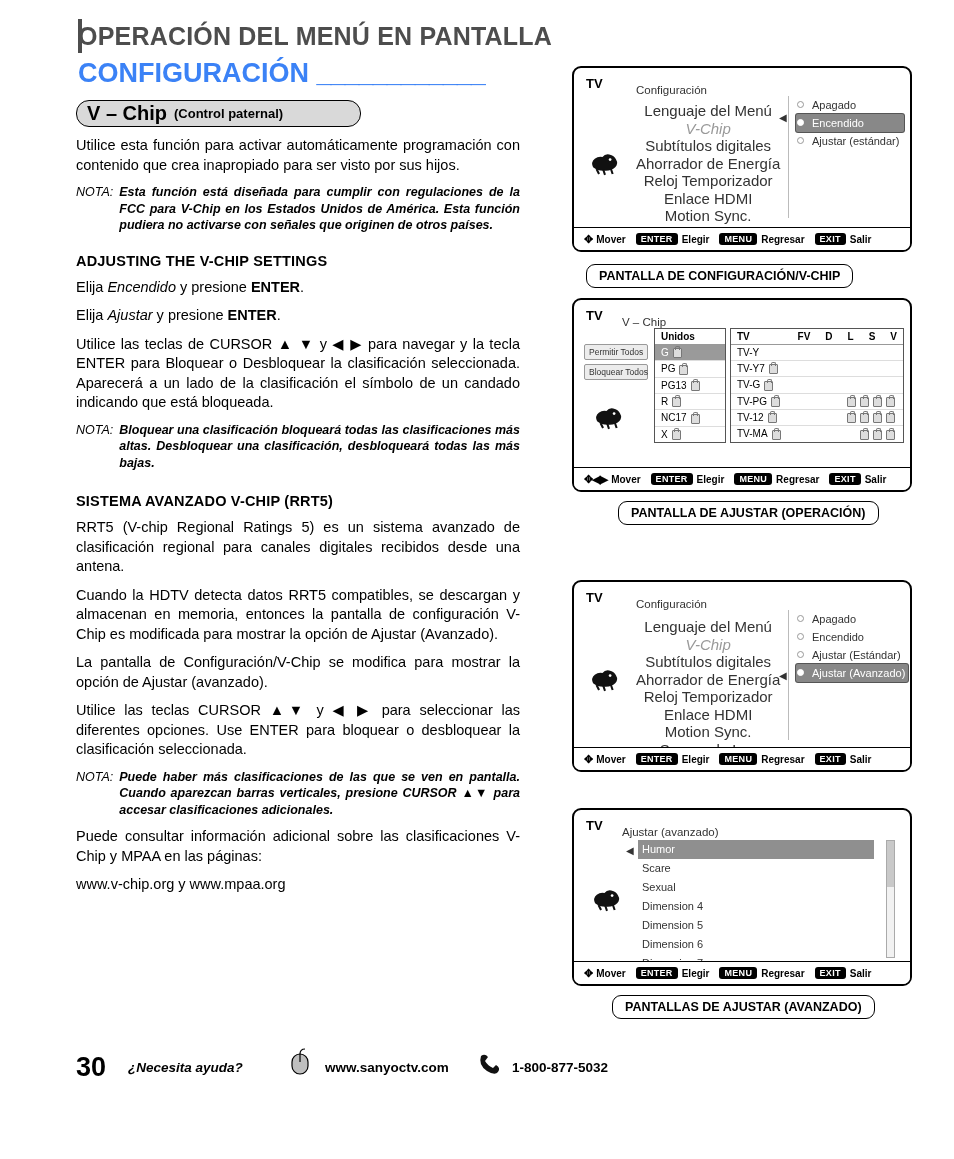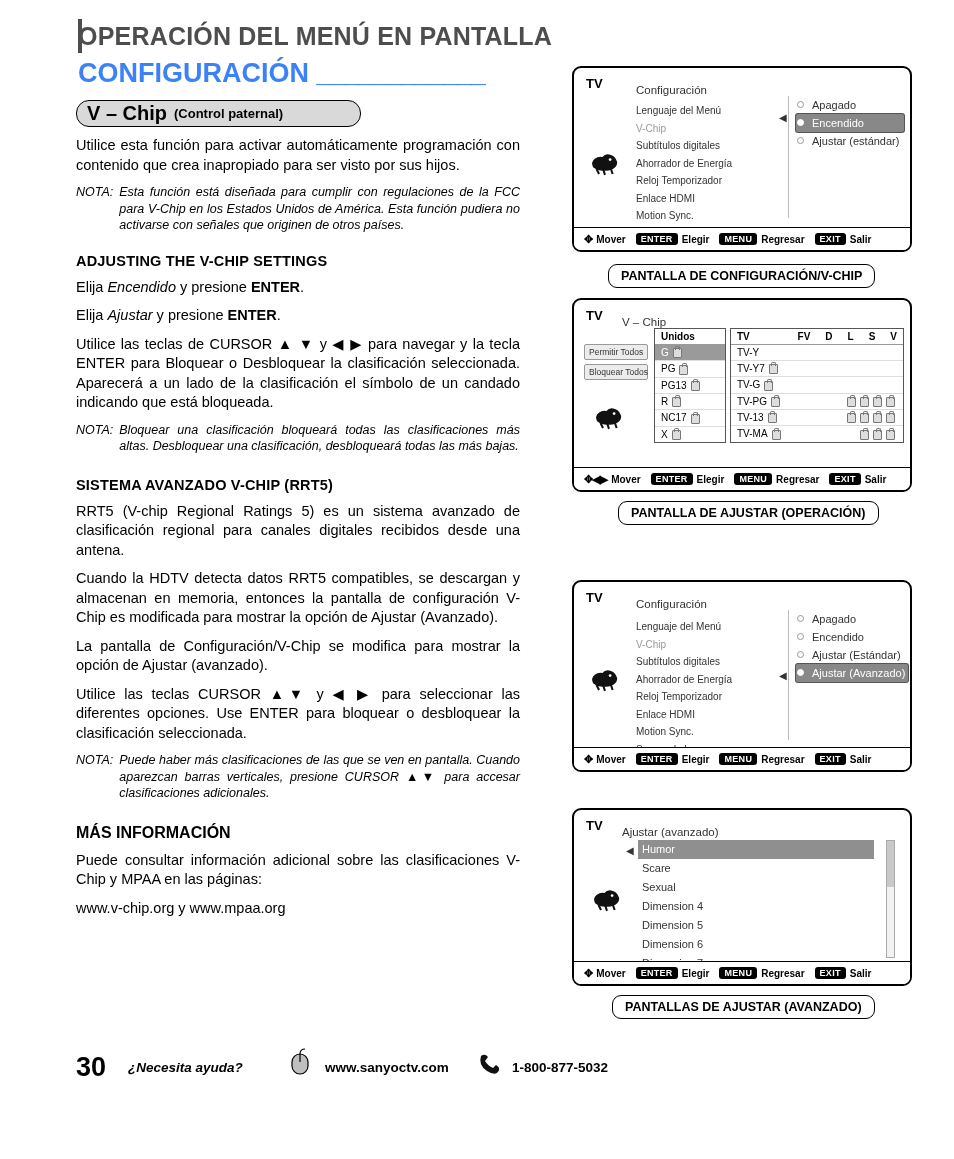--- a/index.html
+++ b/index.html
@@ -45,21 +45,21 @@
   .vchip-bar .vc-sub{font-size:13px;font-weight:bold;margin-left:7px;}
 
   p.body{
     font-size:14.5px;line-height:19.5px;text-align:justify;margin:9px 0 0 0;
   }
   .note{
     font-size:12.5px;line-height:16.5px;font-style:italic;
     margin:9px 0 0 0;display:flex;
   }
   .note .lbl{font-style:italic;white-space:nowrap;}
-  .note .txt{display:block;text-align:justify;margin-left:6px;}
+  .note .txt{display:block;text-align:justify;margin-left:6px;font-weight:bold;}
   h3.sub{
     font-size:14.5px;font-weight:bold;margin:19px 0 0 0;letter-spacing:.2px;
   }
   h3.sub2{
     font-size:14.5px;font-weight:bold;margin:22px 0 0 0;letter-spacing:.2px;
   }
   h3.more{
     font-size:16px;font-weight:bold;margin:22px 0 0 0;
   }
   .it{font-style:italic;}
@@ -69,23 +69,23 @@
   .panel{
     position:absolute;
     border:2px solid #000;
     border-radius:9px;
     background:#fff;
     box-sizing:border-box;
   }
   .tvscreen{position:relative;width:100%;height:100%;}
   .tv-label{position:absolute;left:12px;top:8px;font-size:13px;font-weight:bold;}
   .scr-title{position:absolute;font-size:11.5px;color:#333;}
-  .menu-list{position:absolute;font-size:10px;color:#333;line-height:17.5px;}
+  .menu-list{position:absolute;font-size:15px;color:#333;line-height:17.5px;text-align:center;}
   .menu-list div{white-space:nowrap;}
-  .menu-list .grey{color:#999;}
+  .menu-list .grey{color:#999;font-style:italic;}
   .divider{position:absolute;width:1px;background:#bbb;}
   .opt{position:absolute;font-size:11px;color:#333;line-height:18px;}
   .opt .row{position:relative;padding-left:16px;white-space:nowrap;height:18px;}
   .opt .row .bullet{
     position:absolute;left:1px;top:5px;width:7px;height:7px;border-radius:50%;
     background:#fff;border:1.5px solid #999;box-sizing:border-box;
   }
   .opt .row.sel{
     background:#888;color:#fff;border-radius:2px;
     box-shadow:0 0 0 1px #555;
@@ -203,21 +203,20 @@
     <p class="body">RRT5 (V-chip Regional Ratings 5) es un sistema avanzado de clasificación regional para canales digitales recibidos desde una antena.</p>
     <p class="body">Cuando la HDTV detecta datos RRT5 compatibles, se descargan y almacenan en memoria, entonces la pantalla de configuración V-Chip es modificada para mostrar la opción de Ajustar (Avanzado).</p>
     <p class="body">La pantalla de Configuración/V-Chip se modifica para mostrar la opción de Ajustar (avanzado).</p>
     <p class="body">Utilice las teclas CURSOR ▲▼ y ◀ ▶ para seleccionar las diferentes opciones. Use ENTER para bloquear o desbloquear la clasificación seleccionada.</p>
 
     <div class="note">
       <span class="lbl">NOTA:</span>
       <span class="txt">Puede haber más clasificaciones de las que se ven en pantalla. Cuando aparezcan barras verticales, presione CURSOR ▲▼ para accesar clasificaciones adicionales.</span>
     </div>
 
-    <h3 class="more">MÁS INFORMACIÓN</h3>
     <p class="body">Puede consultar información adicional sobre las clasificaciones V-Chip y MPAA en las páginas:</p>
     <p class="body" style="text-align:left">www.v-chip.org y www.mpaa.org</p>
   </div>
 
   <div class="panel" style="left:572px;top:66px;width:340px;height:186px;">
     <div class="tvscreen">
       <div class="tv-label">TV</div>
       <div class="scr-title" style="left:62px;top:16px;">Configuración</div>
 
       <div class="menu-list" style="left:62px;top:34px;">
@@ -259,21 +258,21 @@
             <span class="k">MENU</span>
             <span>Regresar</span>
           </div>
         <div class="seg">
             <span class="k">EXIT</span>
             <span>Salir</span>
           </div>
       </div>
     </div>
   </div>
-  <div class="caption" style="left:608px;top:264px;">PANTALLA DE CONFIGURACIÓN/V-CHIP</div>
+  <div class="caption" style="left:586px;top:264px;">PANTALLA DE CONFIGURACIÓN/V-CHIP</div>
 
   <div class="panel" style="left:572px;top:298px;width:340px;height:194px;">
     <div class="tvscreen">
       <div class="tv-label">TV</div>
       <div class="scr-title" style="left:48px;top:16px;">V – Chip</div>
 
       <div class="rt-left" style="left:10px;top:44px;width:64px;">
         <div class="rt-btn">Permitir Todos</div>
         <div class="rt-btn">Bloquear Todos</div>
       </div>
@@ -304,21 +303,21 @@
             <span>S</span>
             <span>V</span>
           </span>
         </div>
         <div class="rt-cell"><span>TV-Y</span></div>
         <div class="rt-cell"><span>TV-Y7</span><span class="lock"></span></div>
         <div class="rt-cell"><span>TV-G</span><span class="lock"></span></div>
         <div class="rt-cell"><span>TV-PG</span><span class="lock"></span>
           <span style="position:absolute;right:8px;top:2px;"><span class="lock"></span><span class="lock"></span><span class="lock"></span><span class="lock"></span></span>
         </div>
-        <div class="rt-cell"><span>TV-13</span><span class="lock"></span>
+        <div class="rt-cell"><span>TV-12</span><span class="lock"></span>
           <span style="position:absolute;right:8px;top:2px;"><span class="lock"></span><span class="lock"></span><span class="lock"></span><span class="lock"></span></span>
         </div>
         <div class="rt-cell" style="border-bottom:none"><span>TV-MA</span><span class="lock"></span>
           <span style="position:absolute;right:8px;top:2px;"><span class="lock"></span><span class="lock"></span><span class="lock"></span></span>
         </div>
       </div>
 
       <div class="tvbar">
         <div class="seg">
             <span class="updown">✥◀▶</span>

